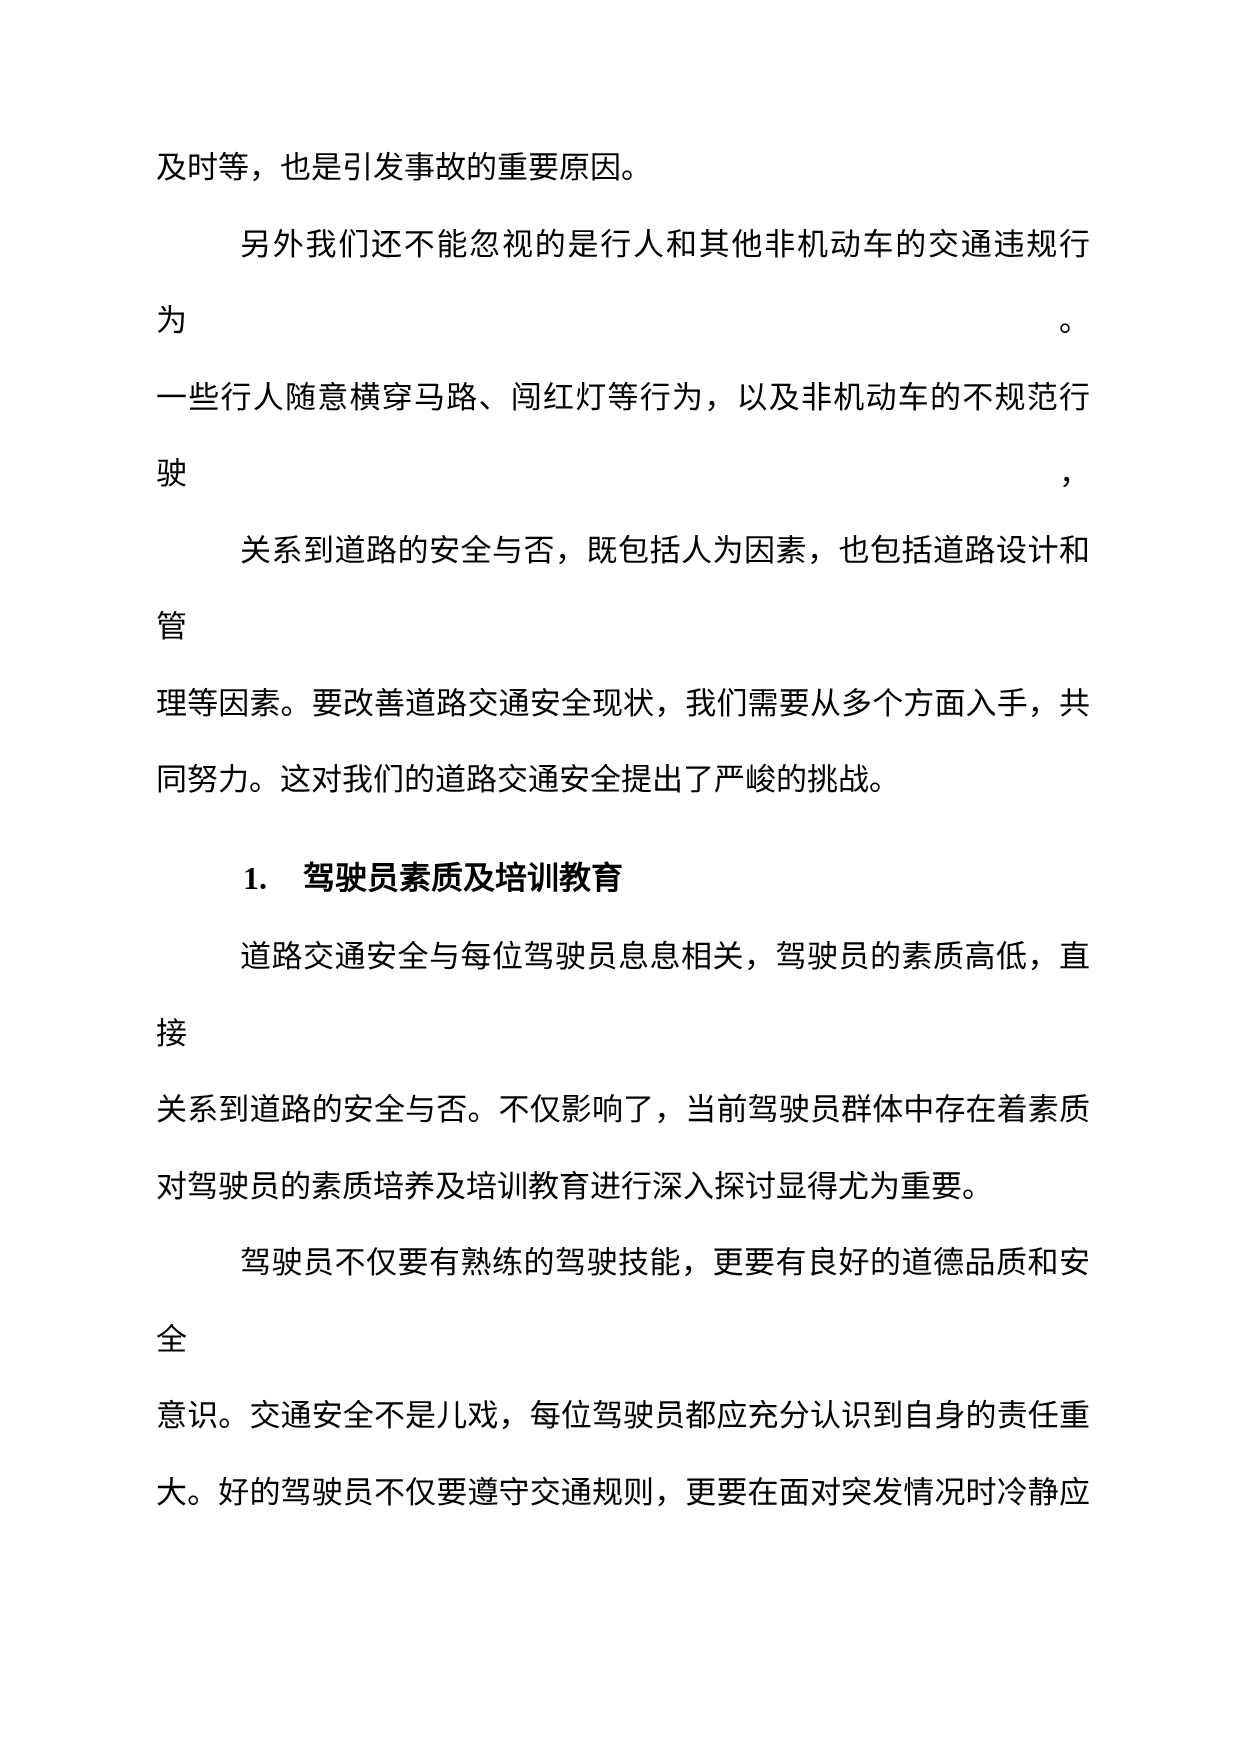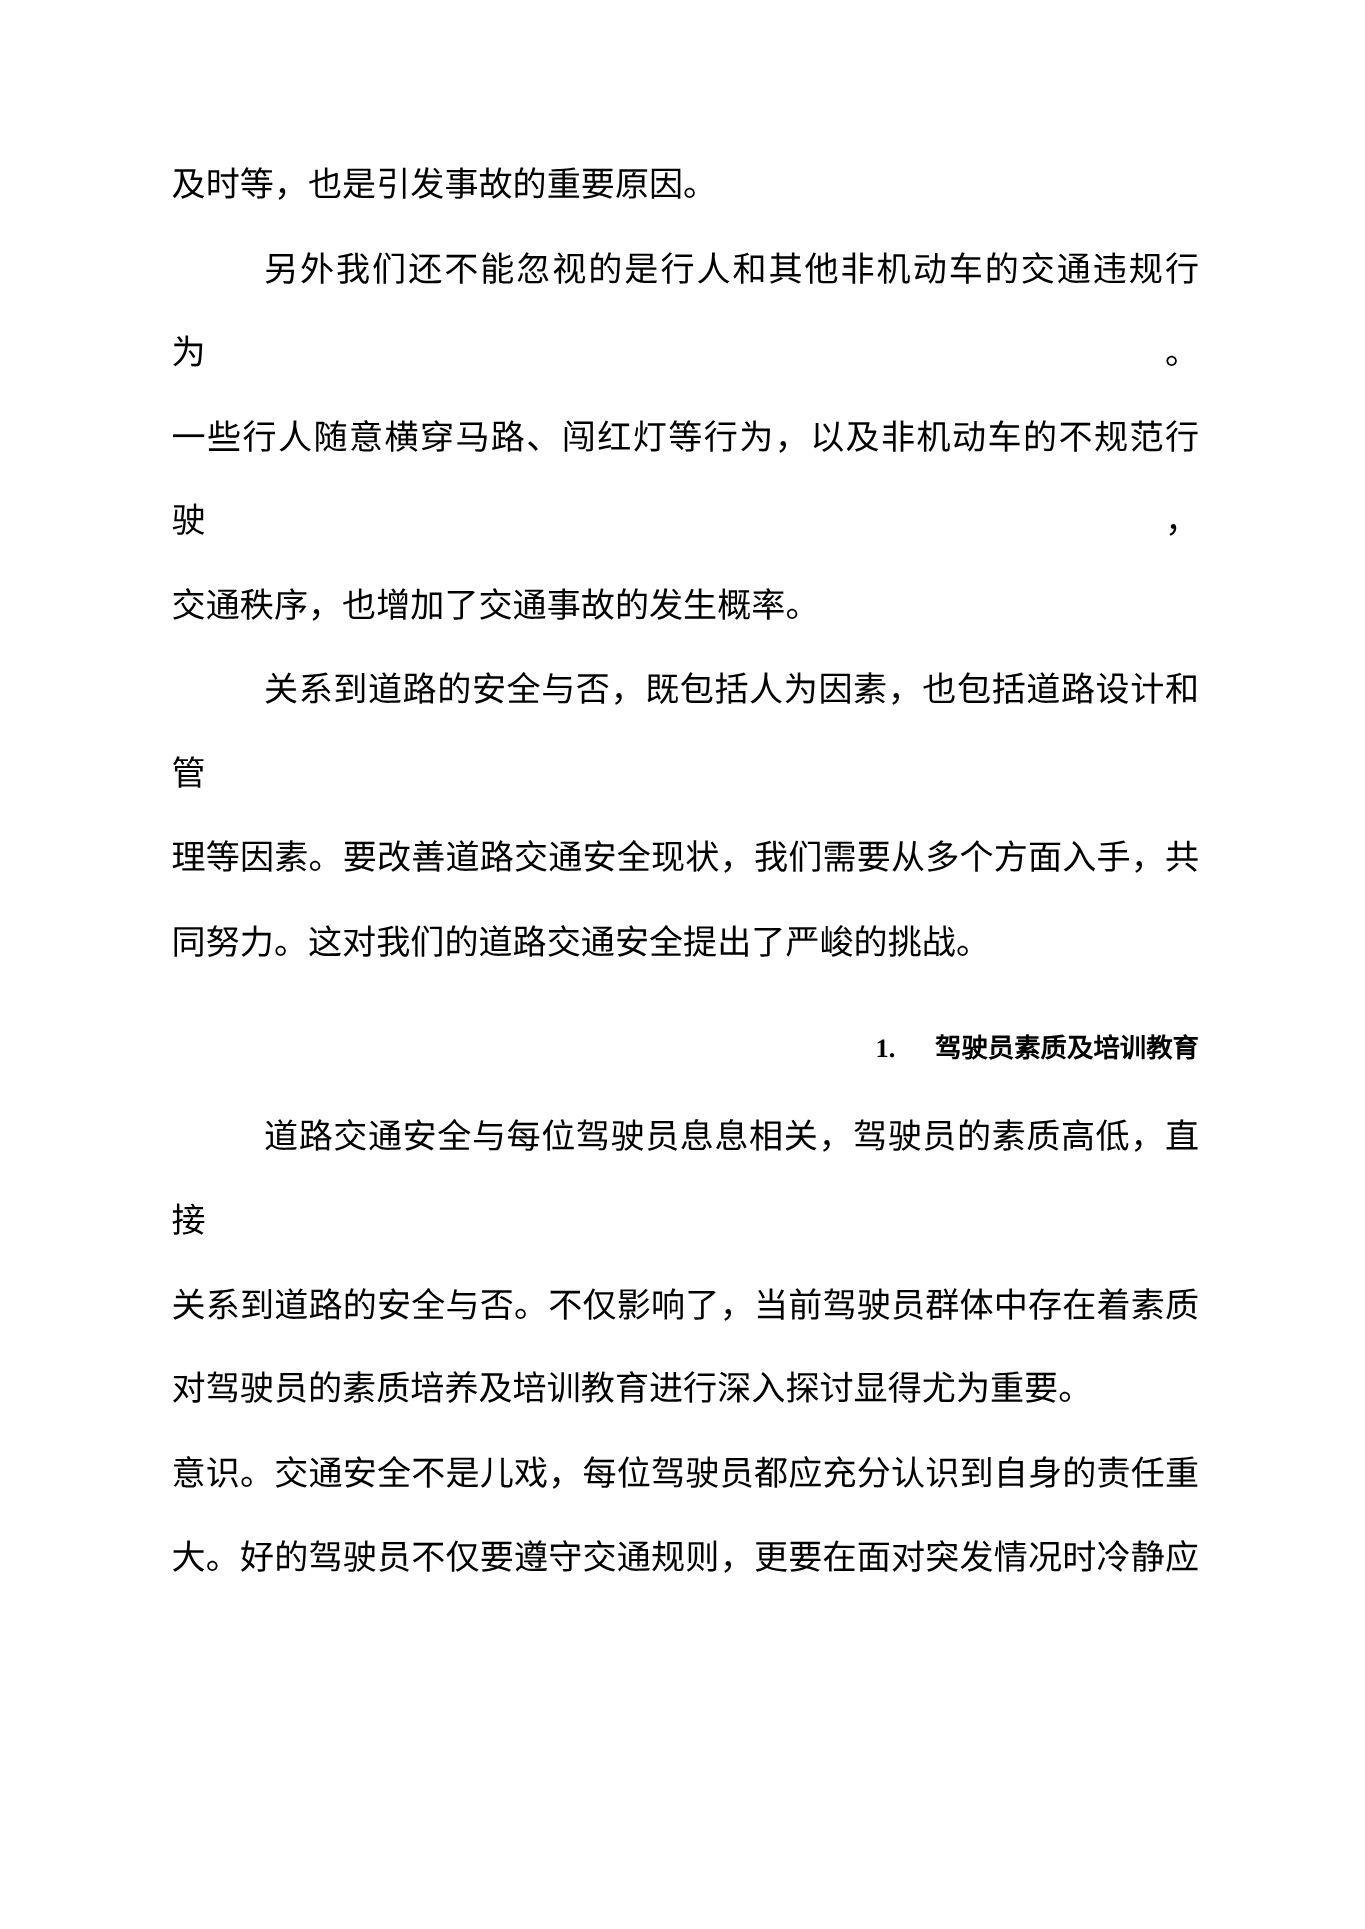--- a/index.html
+++ b/index.html
@@ -37,62 +37,61 @@
   .line.para-start {
     text-indent: 84px;
   }
   .line.para-end {
     text-align-last: left;
   }
   .heading {
     margin: 21px 0 3px 0;
     padding-left: 87px;
     font-weight: bold;
-    font-size: 24px;
+    font-size: 32px;
     line-height: 76.5px;
-    text-align: right;
   }
   .heading .num {
     display: inline-block;
     margin-right: 36px;
     font-weight: bold;
   }
 </style>
 </head>
 <body>
 
 <div class="page">
   <div class="content">
 
     <div class="para">
       <div class="line para-end">及时等，也是引发事故的重要原因。</div>
     </div>
 
     <div class="para">
       <div class="line para-start">另外我们还不能忽视的是行人和其他非机动车的交通违规行为。</div>
       <div class="line">一些行人随意横穿马路、闯红灯等行为，以及非机动车的不规范行驶，</div>
-      <div class="line para-end">交通秩序，也增加了交通事故的发生概率。</div>
     </div>
 
     <div class="para">
       <div class="line para-start">关系到道路的安全与否，既包括人为因素，也包括道路设计和管</div>
       <div class="line">理等因素。要改善道路交通安全现状，我们需要从多个方面入手，共</div>
       <div class="line para-end">同努力。这对我们的道路交通安全提出了严峻的挑战。</div>
     </div>
 
     <div class="heading">
       <span class="num">1.</span><span>驾驶员素质及培训教育</span>
     </div>
 
     <div class="para">
       <div class="line para-start">道路交通安全与每位驾驶员息息相关，驾驶员的素质高低，直接</div>
       <div class="line">关系到道路的安全与否。不仅影响了，当前驾驶员群体中存在着素质</div>
       <div class="line para-end">对驾驶员的素质培养及培训教育进行深入探讨显得尤为重要。</div>
     </div>
 
     <div class="para">
+      <div class="line para-start">驾驶员不仅要有熟练的驾驶技能，更要有良好的道德品质和安全</div>
       <div class="line">意识。交通安全不是儿戏，每位驾驶员都应充分认识到自身的责任重</div>
       <div class="line">大。好的驾驶员不仅要遵守交通规则，更要在面对突发情况时冷静应</div>
 
     </div>
 
   </div>
 </div>
 
 </body></html>

